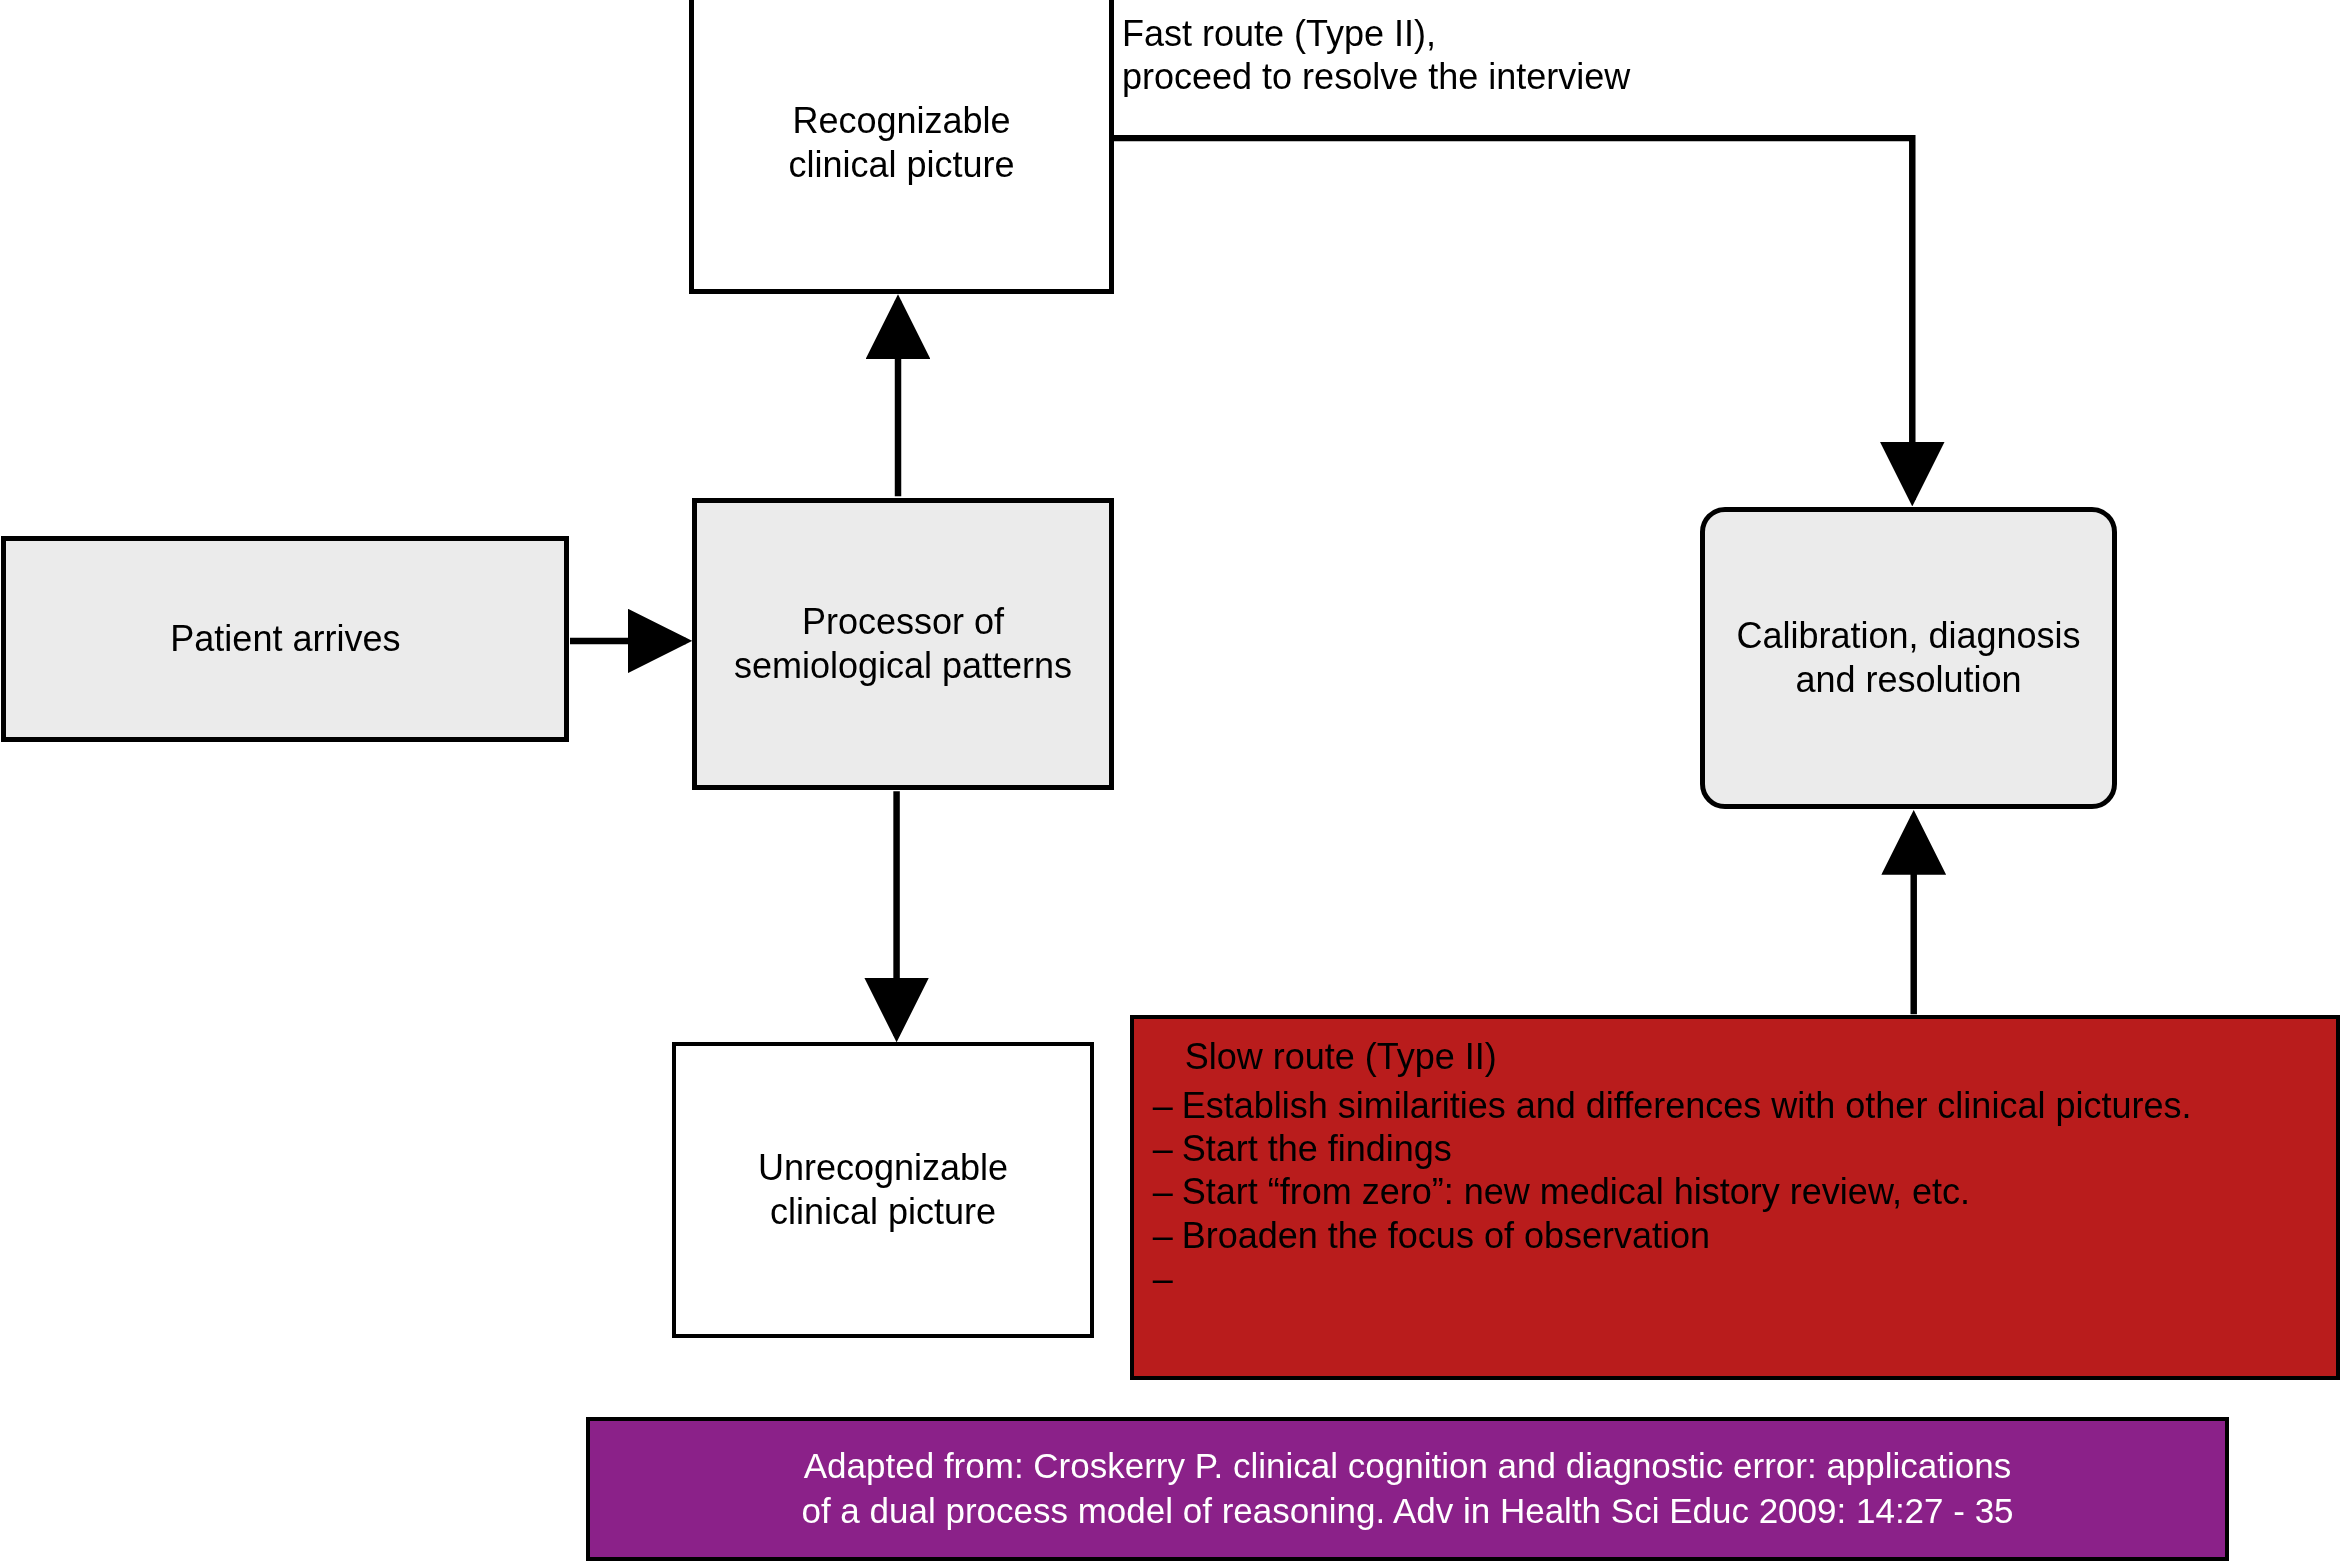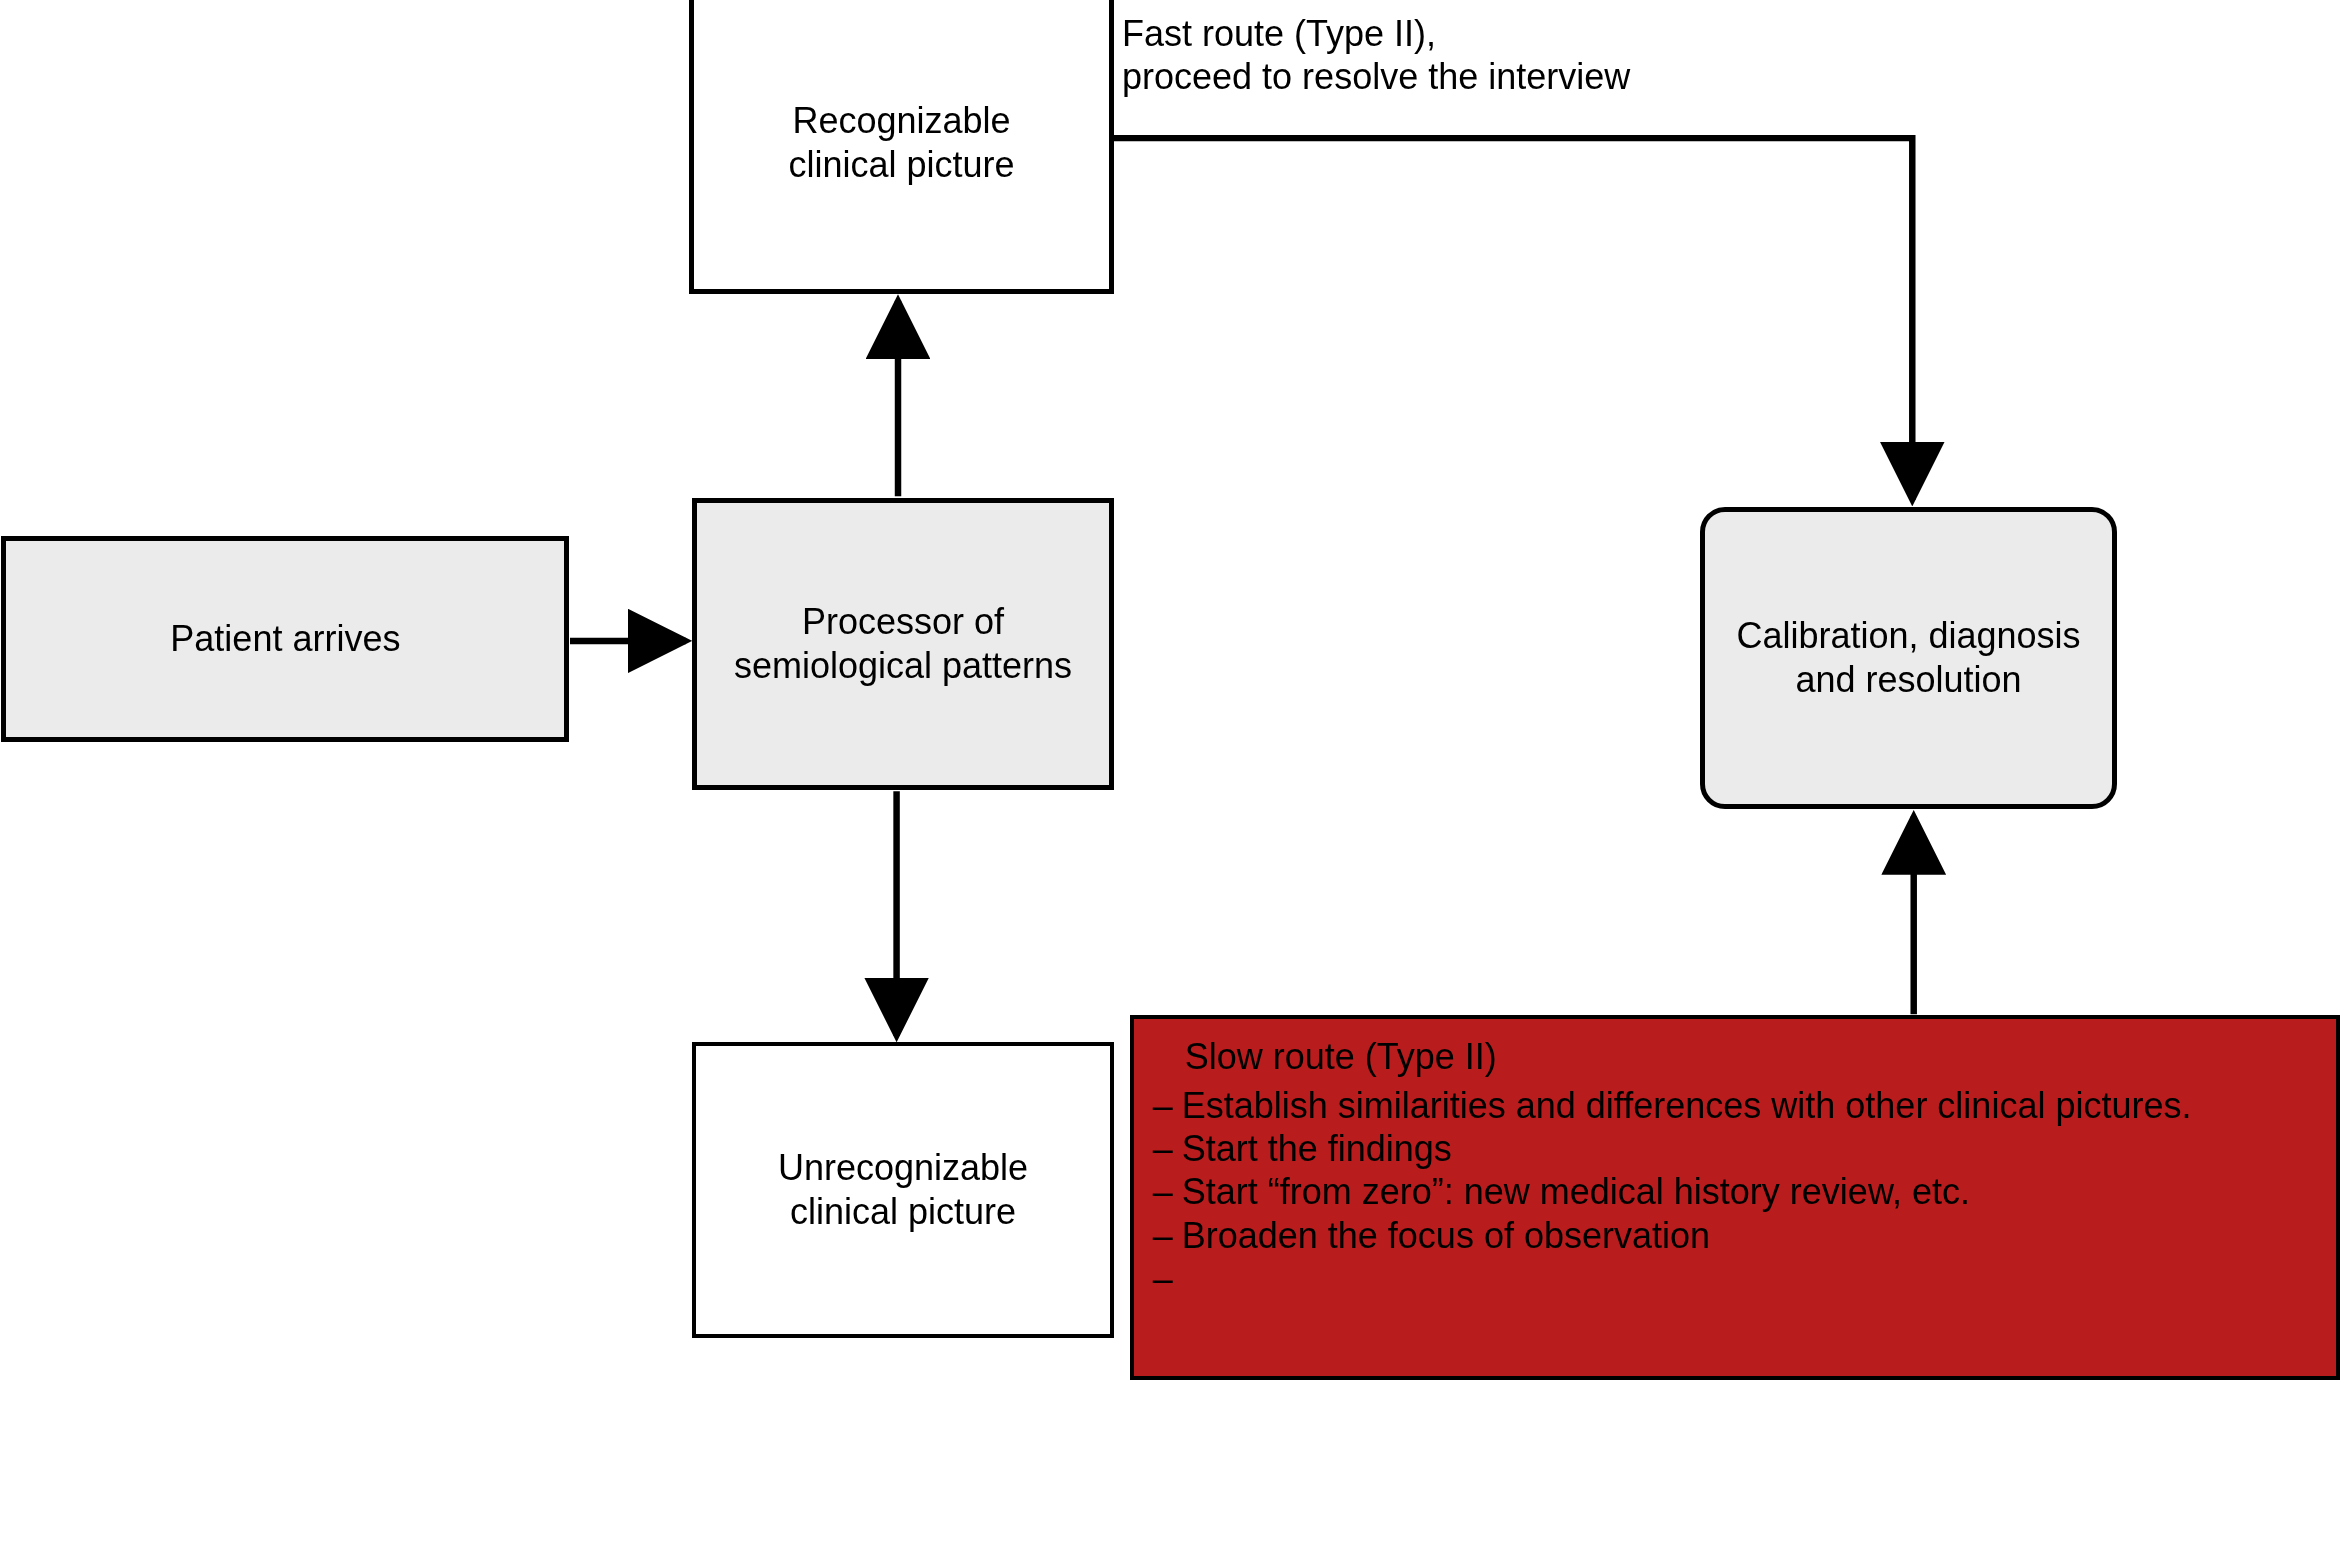--- a/index.html
+++ b/index.html
@@ -43,21 +43,21 @@
   #node-recognizable {
     left: 689px; top: -7.2px;  width: 425px;  height: 301px;
     font-size: 36px;
   }
   #node-processor {
     left: 692px; top: 498px;  width: 422px;  height: 292px;
     font-size: 36px;
     text-align: center;
   }
   #node-unrecognizable {
-    left: 692px; top: 1042px; width: 422px;  height: 296px;
+    left: 672px; top: 1042px; width: 422px;  height: 296px;
     border-width: 4.3px;
     font-size: 36px;
   }
   #node-calibration {
     left: 1700px; top: 507px;  width: 417px;  height: 302px;
     font-size: 36px;
     border-radius: 25px;
   }
 
   
@@ -203,15 +203,19 @@
     <div class="sr-item">
       <span class="sr-dash">–</span>
       <span>Broaden the focus of observation</span>
     </div>
 
     <div class="sr-item">
       <span class="sr-dash">–</span>
     </div>
   </div>
 
+  <div id="citation-box">
+    <span>Adapted from: Croskerry P. clinical cognition and diagnostic error: applications
+of a dual process model of reasoning. Adv in Health Sci Educ 2009: 14:27 - 35</span>
+  </div>
 
 </div>
 
 
 </body></html>

